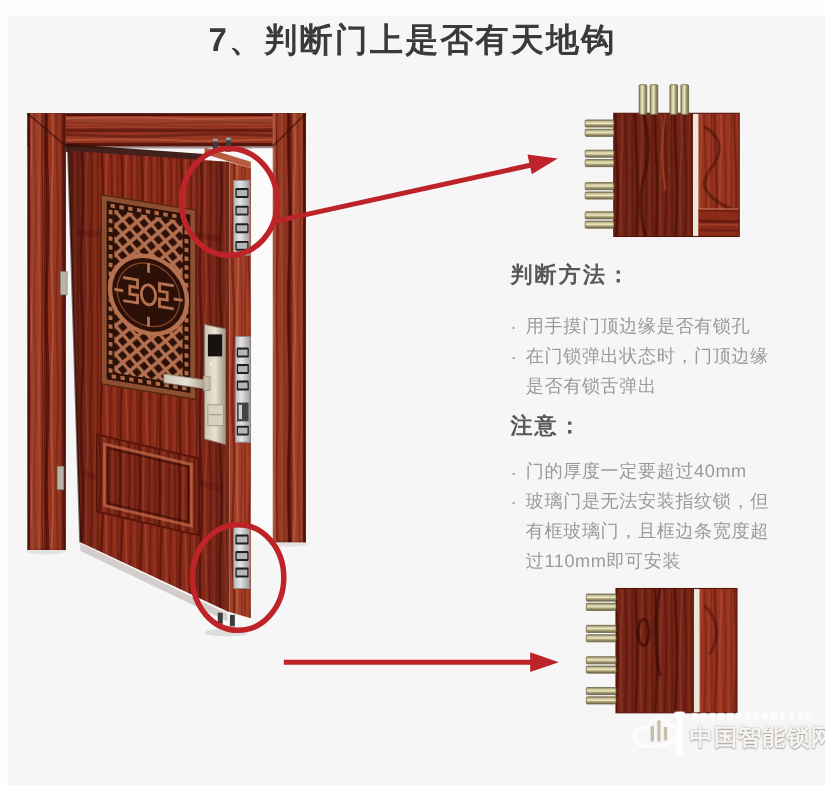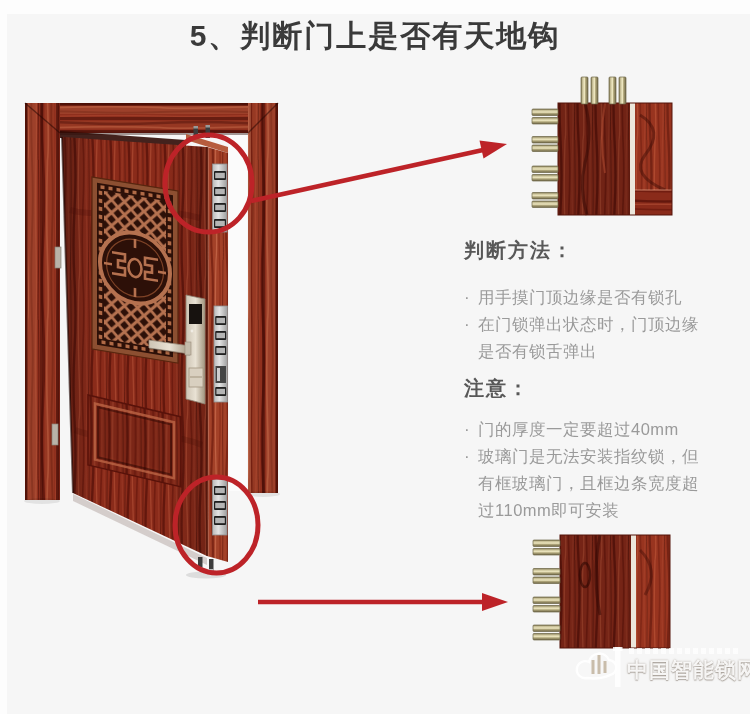--- a/index.html
+++ b/index.html
@@ -26,21 +26,21 @@
   .wm-text{font-size:21px;font-weight:700;letter-spacing:1px;color:rgba(255,255,255,.9);
            text-shadow:0 0 2px rgba(125,112,96,.6),0 1px 1px rgba(110,100,88,.45);white-space:nowrap;}
 </style>
 </head>
 <body>
 
 <div class="canvas">
   <div class="strip-top"></div>
   <div class="strip-left"></div>
 
-  <h1 class="title">5、判断门上是否有天地钩</h1>
+  <h1 class="title">7、判断门上是否有天地钩</h1>
 
   <svg class="art" width="750" height="714" viewBox="0 0 750 714">
     <defs>
       <pattern id="woodV" width="18" height="140" patternUnits="userSpaceOnUse">
         <rect width="18" height="140" fill="#8a2b1a"></rect>
         <path d="M2.5,0 q2,35 0,70 t0,70" stroke="#5c140b" stroke-width="2.4" fill="none" opacity="0.85"></path>
         <path d="M7,0 q-1.5,45 0,90 t0,50" stroke="#aa4730" stroke-width="1.3" fill="none" opacity="0.8"></path>
         <path d="M11,0 q1.5,30 0,65 t0,75" stroke="#6b190e" stroke-width="1.7" fill="none" opacity="0.8"></path>
         <path d="M14.5,0 q-1,40 0,80 t0,60" stroke="#9c3a26" stroke-width="1.1" fill="none" opacity="0.7"></path>
         <path d="M16.8,0 q0.8,50 0,100 t0,40" stroke="#4f1008" stroke-width="1" fill="none" opacity="0.6"></path>

